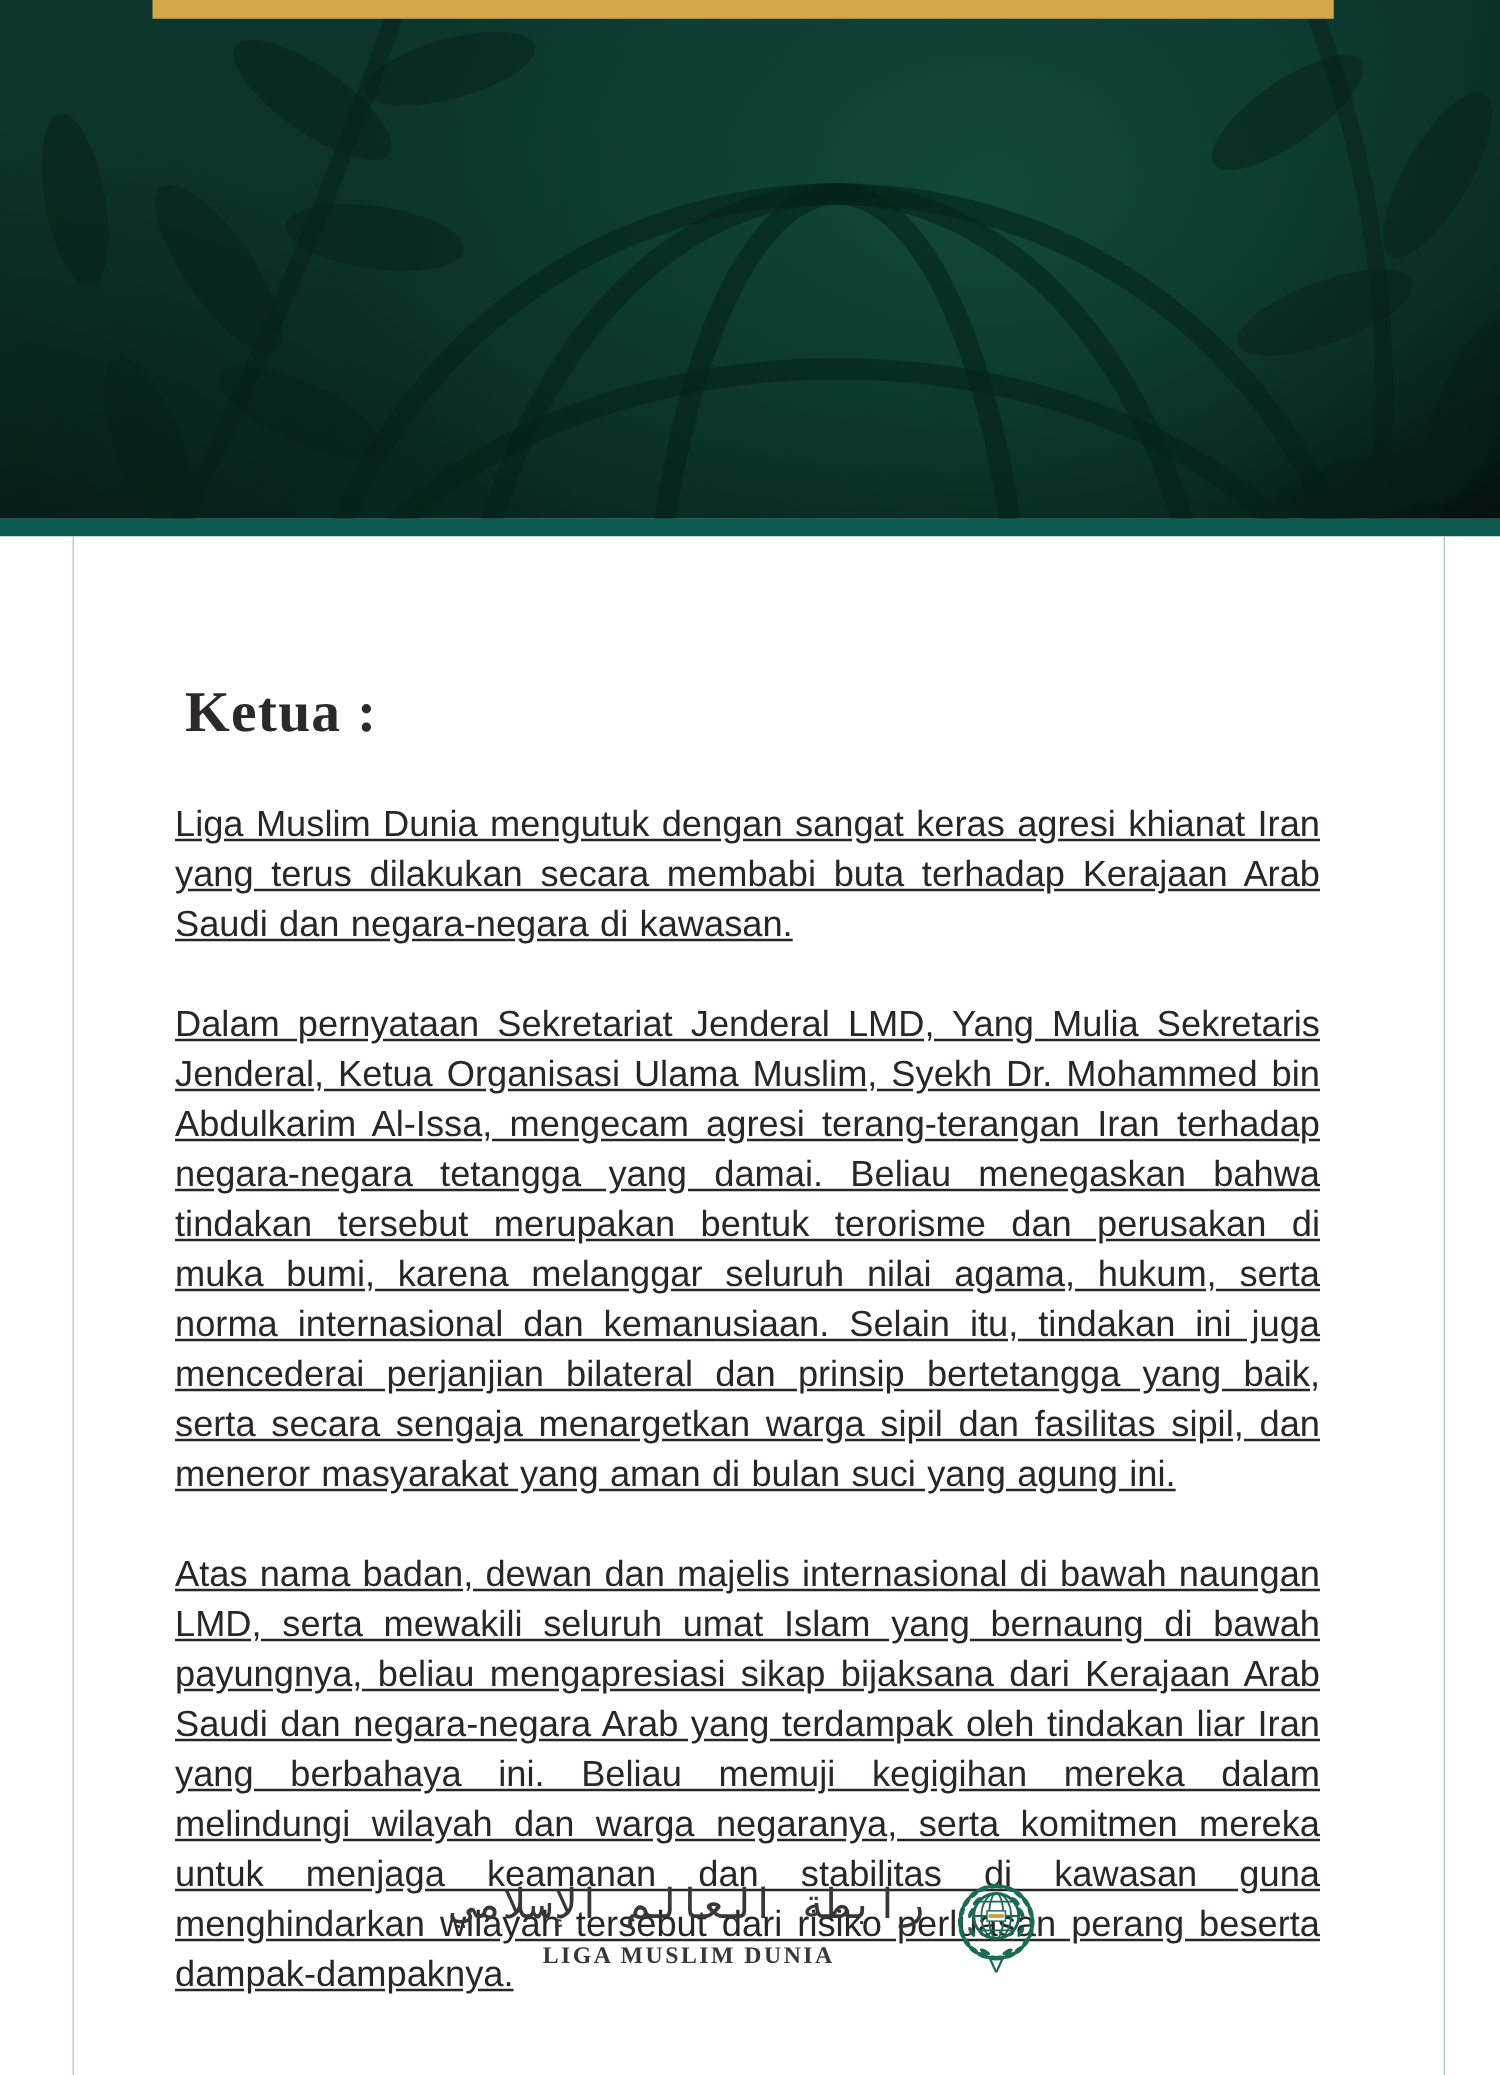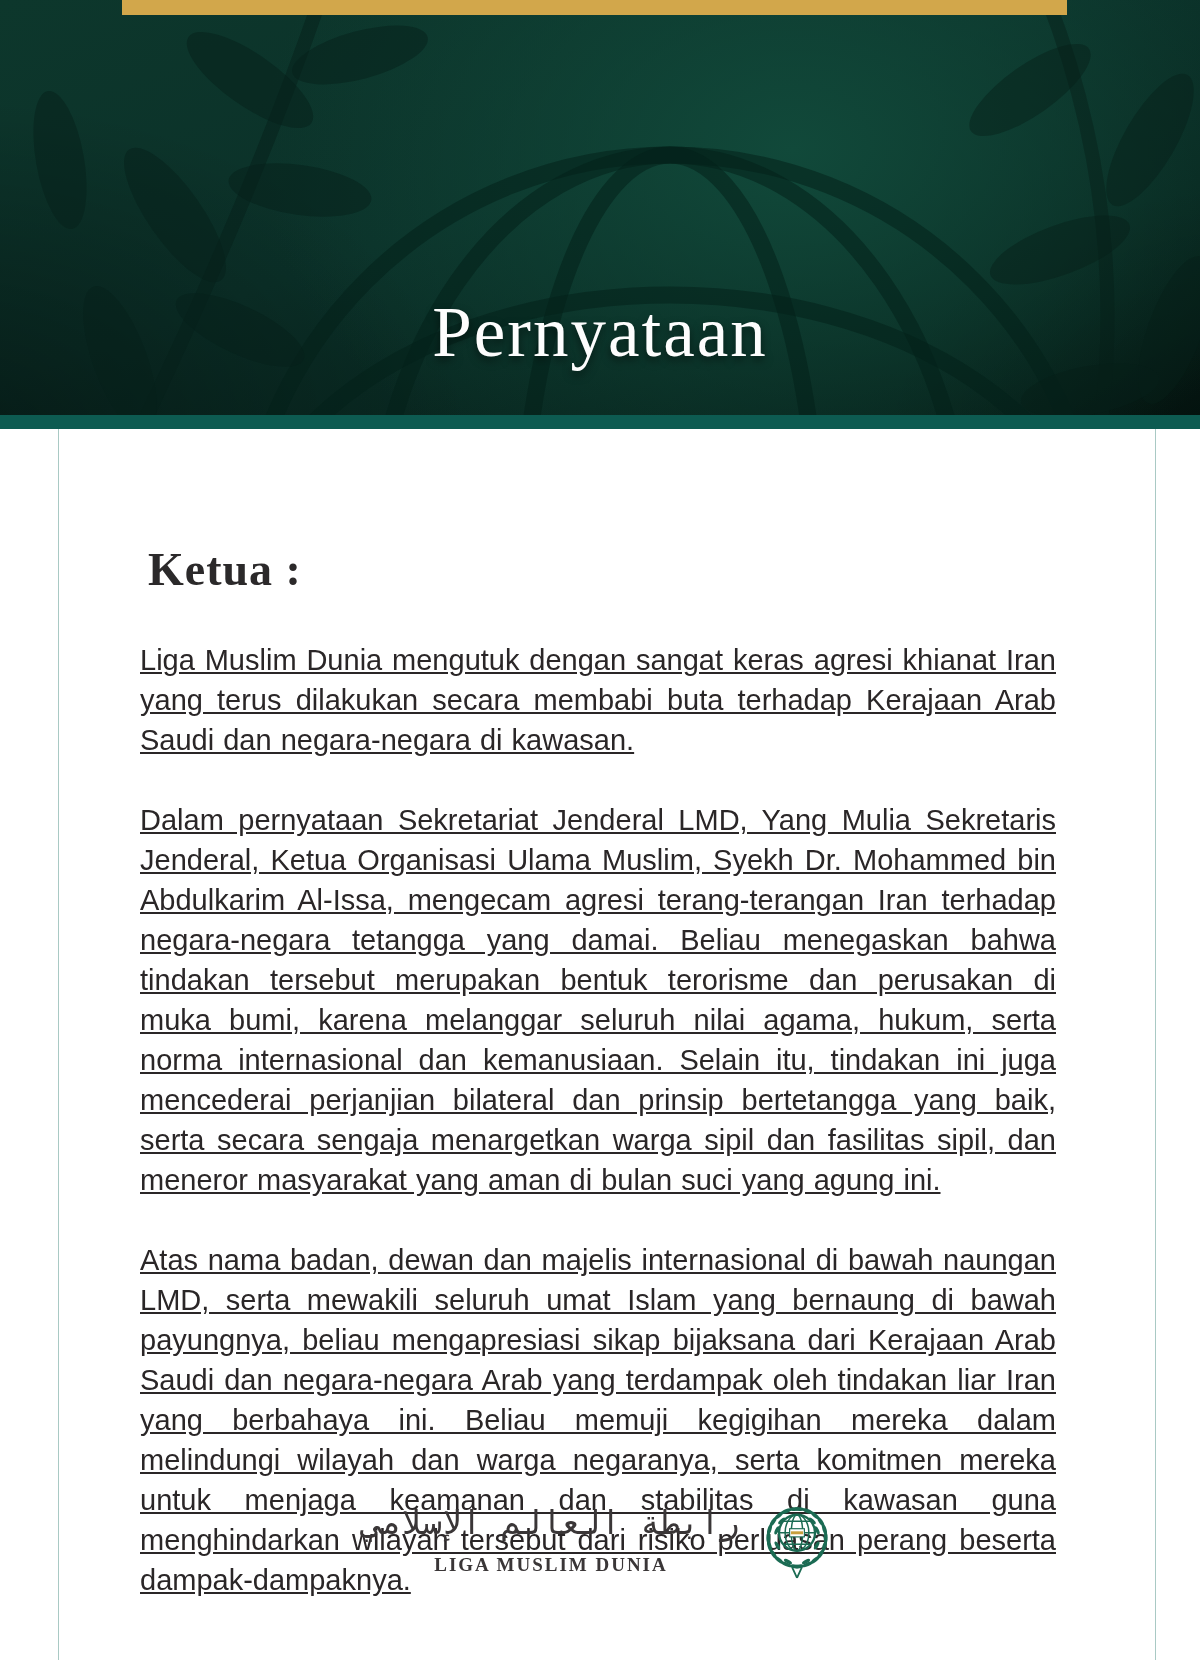--- a/index.html
+++ b/index.html
@@ -73,21 +73,20 @@
       <g fill="#062019" fill-opacity="0.45">
         <path d="M1040 -20 Q 1130 200 1100 430" stroke="#062019" stroke-opacity="0.45" stroke-width="14" fill="none"></path>
         <ellipse cx="1030" cy="90" rx="72" ry="25" transform="rotate(-35 1030 90)"></ellipse>
         <ellipse cx="1150" cy="140" rx="75" ry="26" transform="rotate(-60 1150 140)"></ellipse>
         <ellipse cx="1060" cy="250" rx="74" ry="25" transform="rotate(-20 1060 250)"></ellipse>
         <ellipse cx="1175" cy="330" rx="78" ry="27" transform="rotate(-70 1175 330)"></ellipse>
         <ellipse cx="1090" cy="390" rx="70" ry="24" transform="rotate(-10 1090 390)"></ellipse>
       </g>
     </svg>
     <div class="gold-bar"></div>
-    <div class="page-title">Pernyataan</div>
   </div>
 
   <div class="teal-band"></div>
   <div class="rule rule-left"></div>
   <div class="rule rule-right"></div>
 
   <div class="content">
     <h2 class="section-heading">Ketua :</h2>
     <p>Liga Muslim Dunia mengutuk dengan sangat keras agresi khianat Iran yang terus dilakukan secara membabi buta terhadap Kerajaan Arab Saudi dan negara-negara di kawasan.</p>
     <p>Dalam pernyataan Sekretariat Jenderal LMD, Yang Mulia Sekretaris Jenderal, Ketua Organisasi Ulama Muslim, Syekh Dr. Mohammed bin Abdulkarim Al-Issa, mengecam agresi terang-terangan Iran terhadap negara-negara tetangga yang damai. Beliau menegaskan bahwa tindakan tersebut merupakan bentuk terorisme dan perusakan di muka bumi, karena melanggar seluruh nilai agama, hukum, serta norma internasional dan kemanusiaan. Selain itu, tindakan ini juga mencederai perjanjian bilateral dan prinsip bertetangga yang baik, serta secara sengaja menargetkan warga sipil dan fasilitas sipil, dan meneror masyarakat yang aman di bulan suci yang agung ini.</p>

